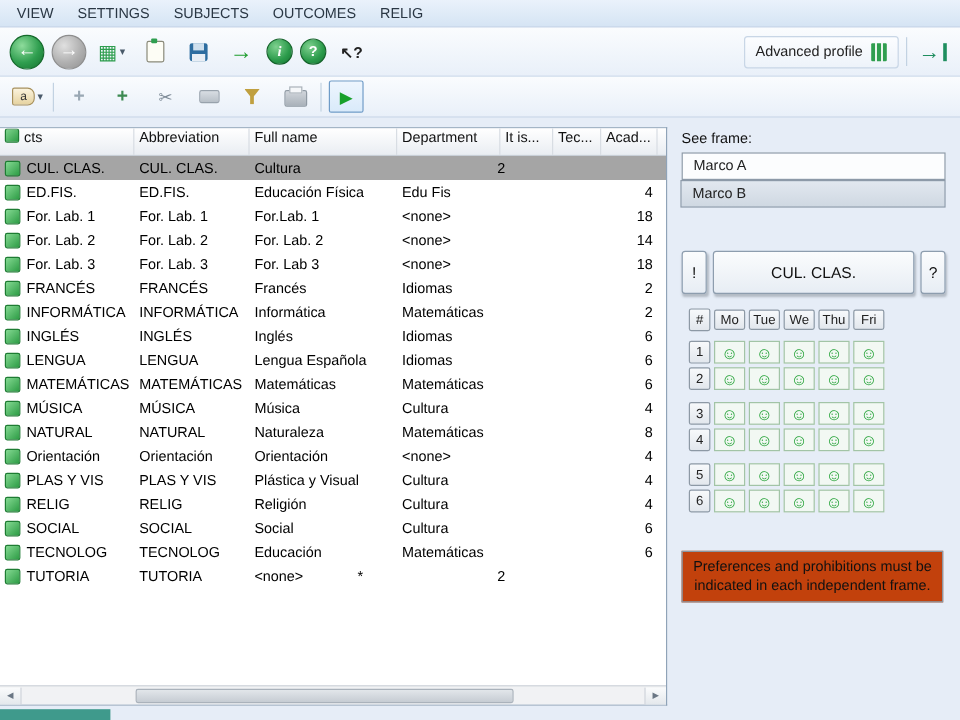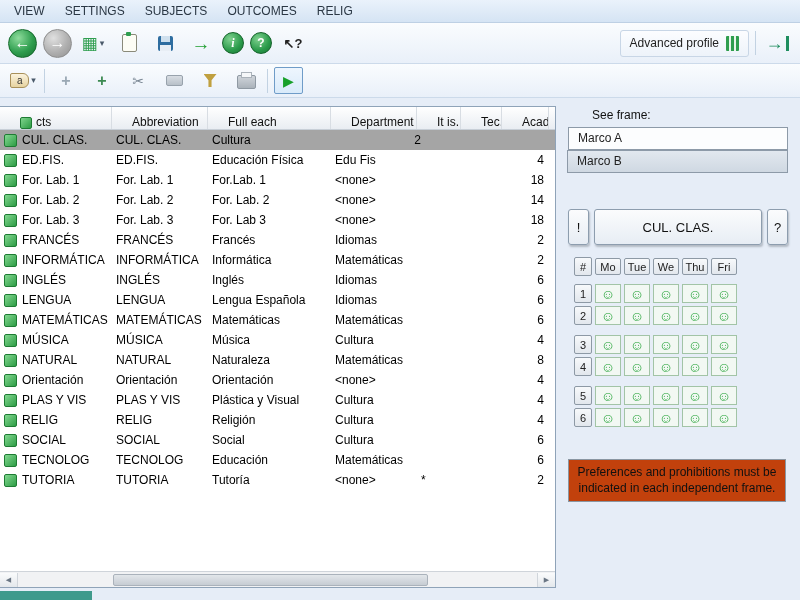--- a/index.html
+++ b/index.html
@@ -51,40 +51,40 @@
   .funnel{width:13px;height:13px;background:#c0a040;clip-path:polygon(0 0,100% 0,62% 48%,62% 100%,38% 100%,38% 48%);display:block;}
   .printer{width:17px;height:12px;background:linear-gradient(#d0d5db,#aab2ba);border:1px solid #8f99a3;border-radius:2px;position:relative;display:block;margin-top:3px;}
   .paper{position:absolute;top:-4px;left:3px;width:9px;height:4px;background:#f5f7f9;border:1px solid #aab2ba;}
   .runbox{width:27px;height:25px;border:1px solid #6f9cc8;background:linear-gradient(#eef6fe,#d9eafa);border-radius:2px;display:flex;align-items:center;justify-content:center;flex:none;}
   .run{color:#17a02a;font-size:14px;}
 
   
   .content{display:flex;align-items:flex-start;padding-top:8px;height:503px;box-sizing:border-box;}
   .table-panel{width:556px;height:482px;background:#fff;border:1px solid #8fa3b8;border-left:none;display:flex;flex-direction:column;box-sizing:border-box;flex:none;}
   .thead{display:flex;height:22px;background:linear-gradient(#ffffff,#e9edf2);border-bottom:1px solid #c8cfd7;flex:none;}
-  .th{display:flex;align-items:flex-end;font-size:12px;color:#111;padding:0 20px;border-right:1px solid #d8dde3;box-sizing:border-box;overflow:hidden;white-space:nowrap;}
+  .th{display:flex;align-items:flex-start;font-size:12px;color:#111;padding:0 4px;border-right:1px solid #d8dde3;box-sizing:border-box;overflow:hidden;white-space:nowrap;}
   .col-icon{width:10px;height:10px;border-radius:2px;background:linear-gradient(135deg,#7fd48d,#2d9c45);border:1px solid #1e7c33;margin-right:4px;flex:none;display:inline-block;}
   .c0{width:112px}.c1{width:96px}.c2{width:123px}.c3{width:86px}.c4{width:44px}.c5{width:40px}.c6{width:47px}
   .tbody{flex:1;overflow:hidden;}
   .trow{display:flex;height:20px;}
   .trow.sel{background:#a5a5a5;}
   .td{font-size:12px;color:#000;padding:0 4px;box-sizing:border-box;white-space:nowrap;overflow:hidden;display:flex;align-items:center;}
   .td.num{justify-content:flex-end;}
   .row-icon{width:11px;height:11px;border-radius:2px;background:linear-gradient(135deg,#84d992,#2d9c45);border:1px solid #1e7c33;margin-right:5px;flex:none;display:inline-block;}
 
   .hscroll{height:15px;flex:none;border-top:1px solid #cfd4da;background:#f1f2f4;display:flex;align-items:center;}
   .scroll-btn{width:17px;height:14px;display:flex;align-items:center;justify-content:center;font-size:7px;color:#6a7684;background:linear-gradient(#fafbfc,#e4e8ec);flex:none;}
   .sl{border-right:1px solid #d0d5db;}
   .sr{border-left:1px solid #d0d5db;}
   .track{flex:1;height:14px;position:relative;}
   .thumb{position:absolute;left:95px;top:1px;width:315px;height:12px;background:linear-gradient(#e2e6ea,#c6ccd3);border:1px solid #aab2bb;border-radius:2px;box-sizing:border-box;}
 
   
   .side{flex:1;padding:2px 12px 0 12px;display:flex;flex-direction:column;box-sizing:border-box;}
-  .see-frame{font-size:12px;color:#111;margin-left:24px;}
+  .see-frame{font-size:12px;color:#111;}
   .ftabs{display:flex;margin-top:5px;flex-direction:column;}
   .ftab{font-size:12px;padding:3px 9px 4px;border:1px solid #8d9aa8;background:linear-gradient(#e2e8ef,#cfd8e2);color:#222;position:relative;}
   .ftab.active{background:#fcfdfe;z-index:2;}
   .ftab:not(.active){margin-left:-1px;}
 
   .btn-row{display:flex;gap:5px;margin-top:36px;height:36px;}
   .small-btn,.big-btn{border:1px solid #8d9dae;border-radius:3px;background:linear-gradient(#fbfcfd,#e7edf4);display:flex;align-items:center;justify-content:center;font-size:13px;color:#111;box-shadow:1px 2px 2px rgba(60,70,80,.3);}
   .small-btn{width:19px;flex:none;}
   .big-btn{flex:1;}
 
@@ -198,21 +198,21 @@
     <div class="table-panel">
       <div class="thead">
           <div class="th c0">
             <span class="col-icon"></span>
             <span>cts</span>
           </div>
           <div class="th c1">
             <span>Abbreviation</span>
           </div>
           <div class="th c2">
-            <span>Full each</span>
+            <span>Full name</span>
           </div>
           <div class="th c3">
             <span>Department</span>
           </div>
           <div class="th c4">
             <span>It is...</span>
           </div>
           <div class="th c5">
             <span>Tec...</span>
           </div>
@@ -423,21 +423,20 @@
             <div class="td c4"></div>
             <div class="td c5"></div>
             <div class="td c6 num">6</div>
           </div>
           <div class="trow">
             <div class="td c0">
               <span class="row-icon"></span>
               <span>TUTORIA</span>
             </div>
             <div class="td c1">TUTORIA</div>
-            <div class="td c2">Tutoría</div>
             <div class="td c3">&lt;none&gt;</div>
             <div class="td c4">*</div>
             <div class="td c5"></div>
             <div class="td c6 num">2</div>
           </div>
         </div>
       <div class="hscroll">
         <span class="scroll-btn sl">◀</span>
         <span class="track">
             <span class="thumb"></span>

